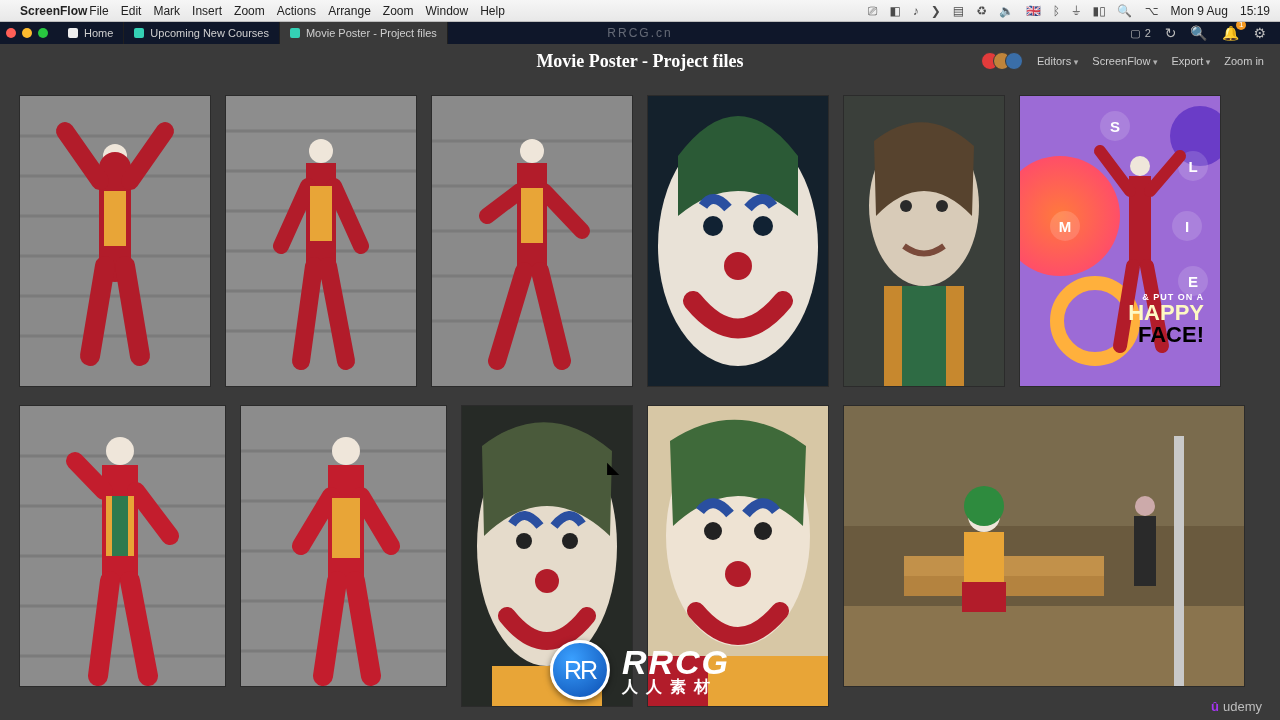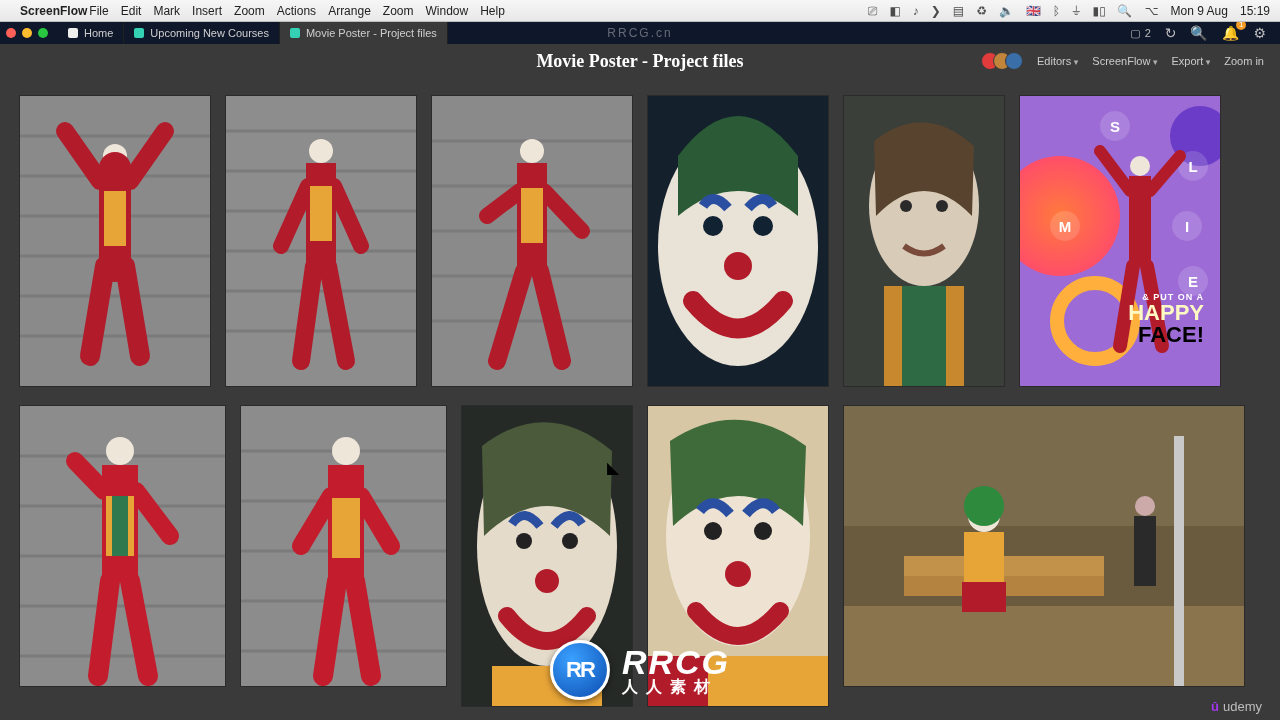--- a/index.html
+++ b/index.html
@@ -164,21 +164,21 @@
     transform: translateX(-50%);
     display: flex; align-items: center; gap: 12px;
     z-index: 100;
     pointer-events: none;
   }
   .centermark .logo {
     width: 60px; height: 60px; border-radius: 50%;
     background: radial-gradient(circle at 35% 30%, #3aa0ff, #0b4db0);
     border: 3px solid #fff;
     display:flex; align-items:center; justify-content:center;
-    color:#fff; font-weight:700; font-size:22px; letter-spacing:-2px;
+    color:#fff; font-weight:400; font-size:25px; letter-spacing:-2px;
     box-shadow: 0 2px 6px rgba(0,0,0,.5);
   }
   .centermark .marktext { color:#fff; line-height:1; }
   .centermark .big { font-size:34px; font-weight:900; font-style:italic; letter-spacing:2px; }
   .centermark .sub { font-size:16px; font-weight:700; letter-spacing:8px; }
 
   .topmark {
     position:absolute; top:26px; left:50%; transform:translateX(-50%);
     font-size:12px; color:rgba(255,255,255,.35); letter-spacing:2px;
     z-index:60; pointer-events:none;

